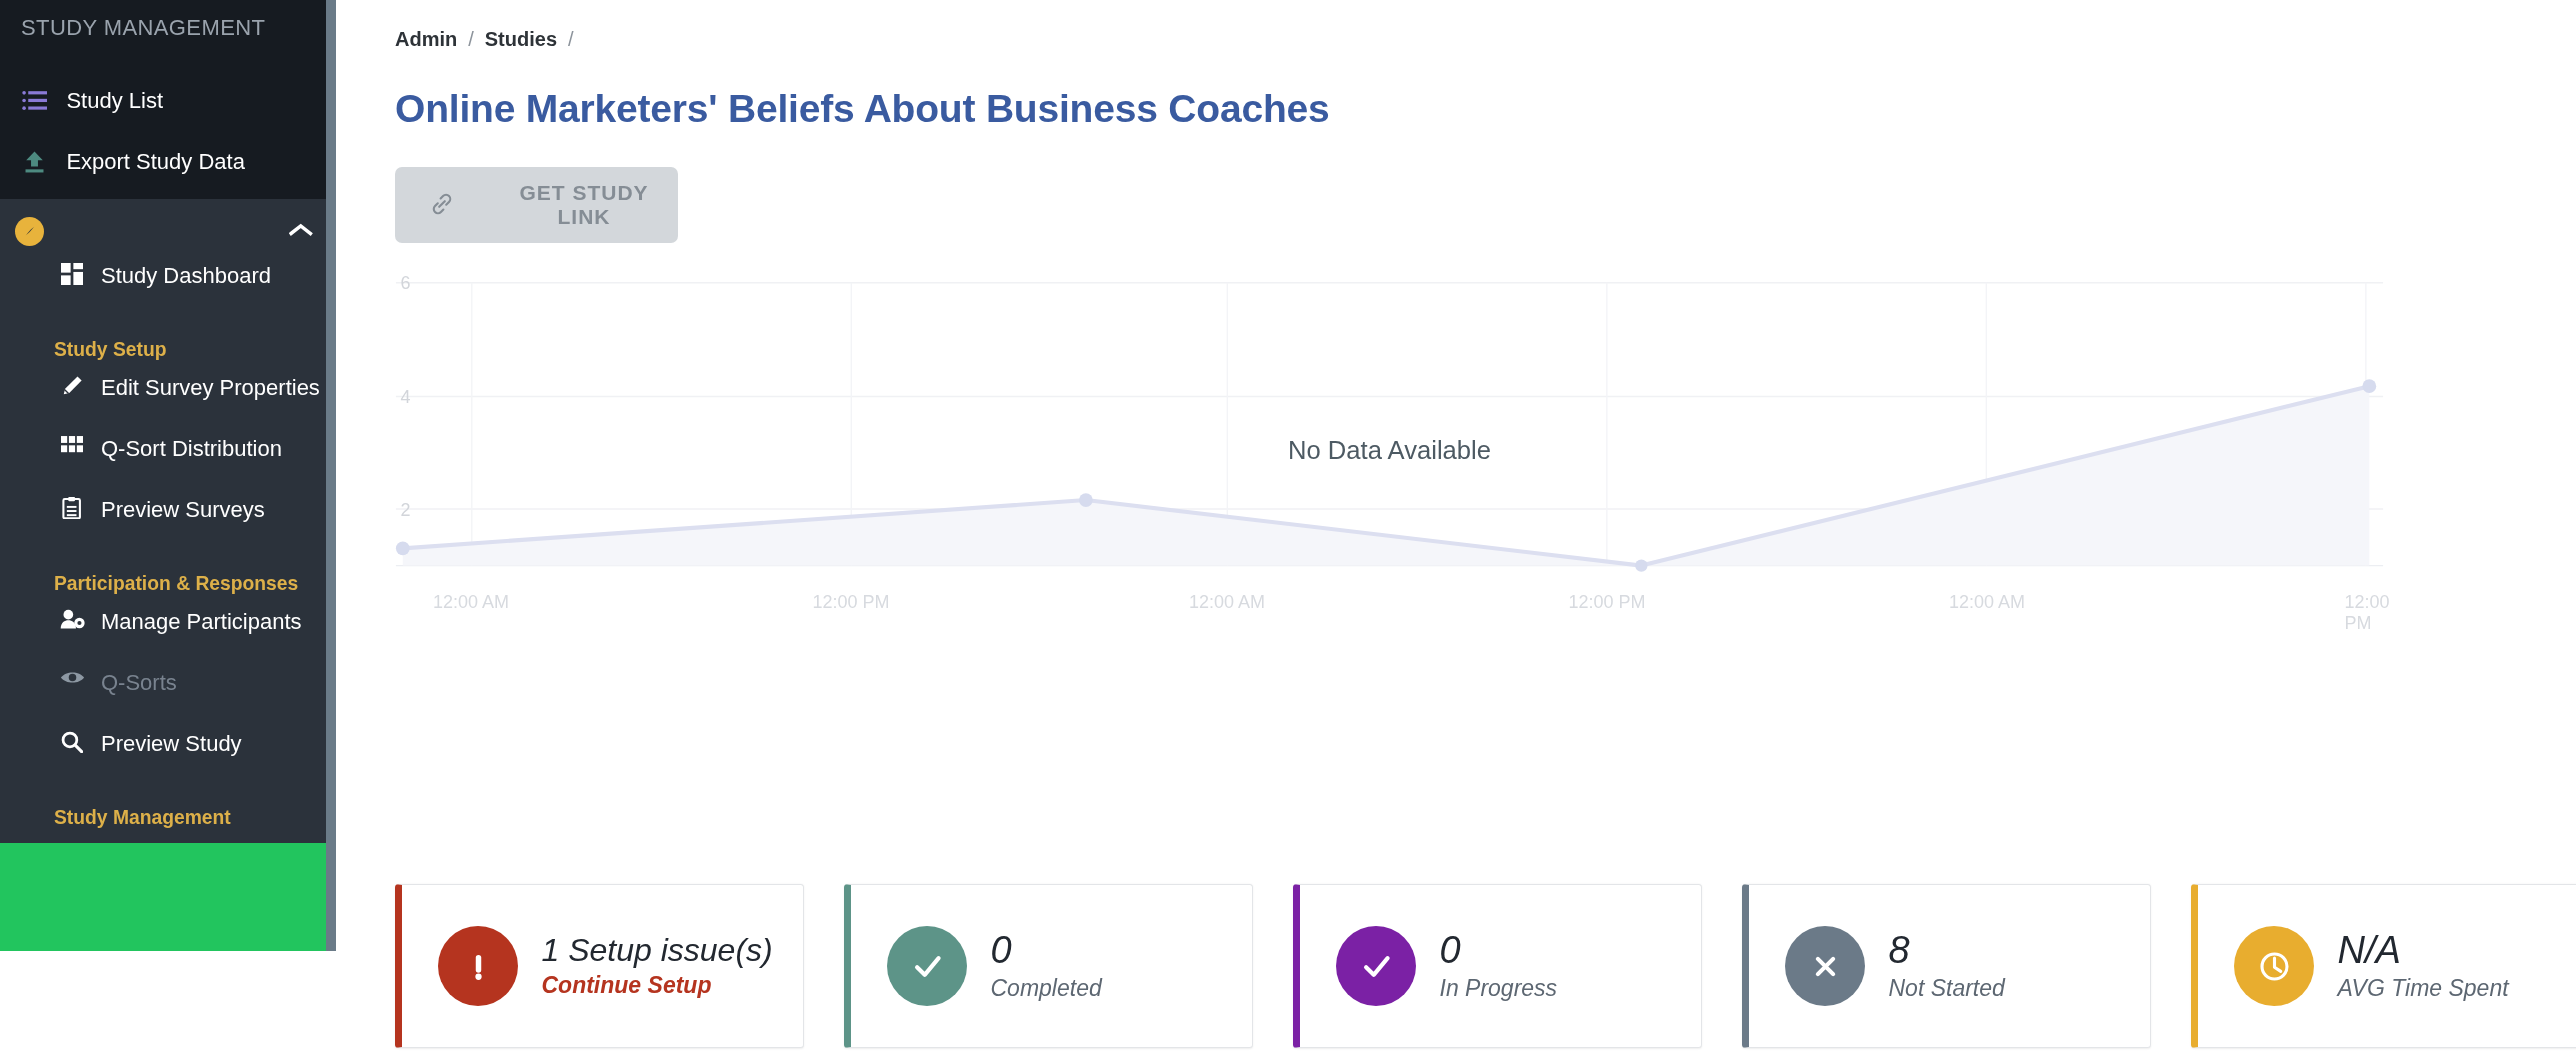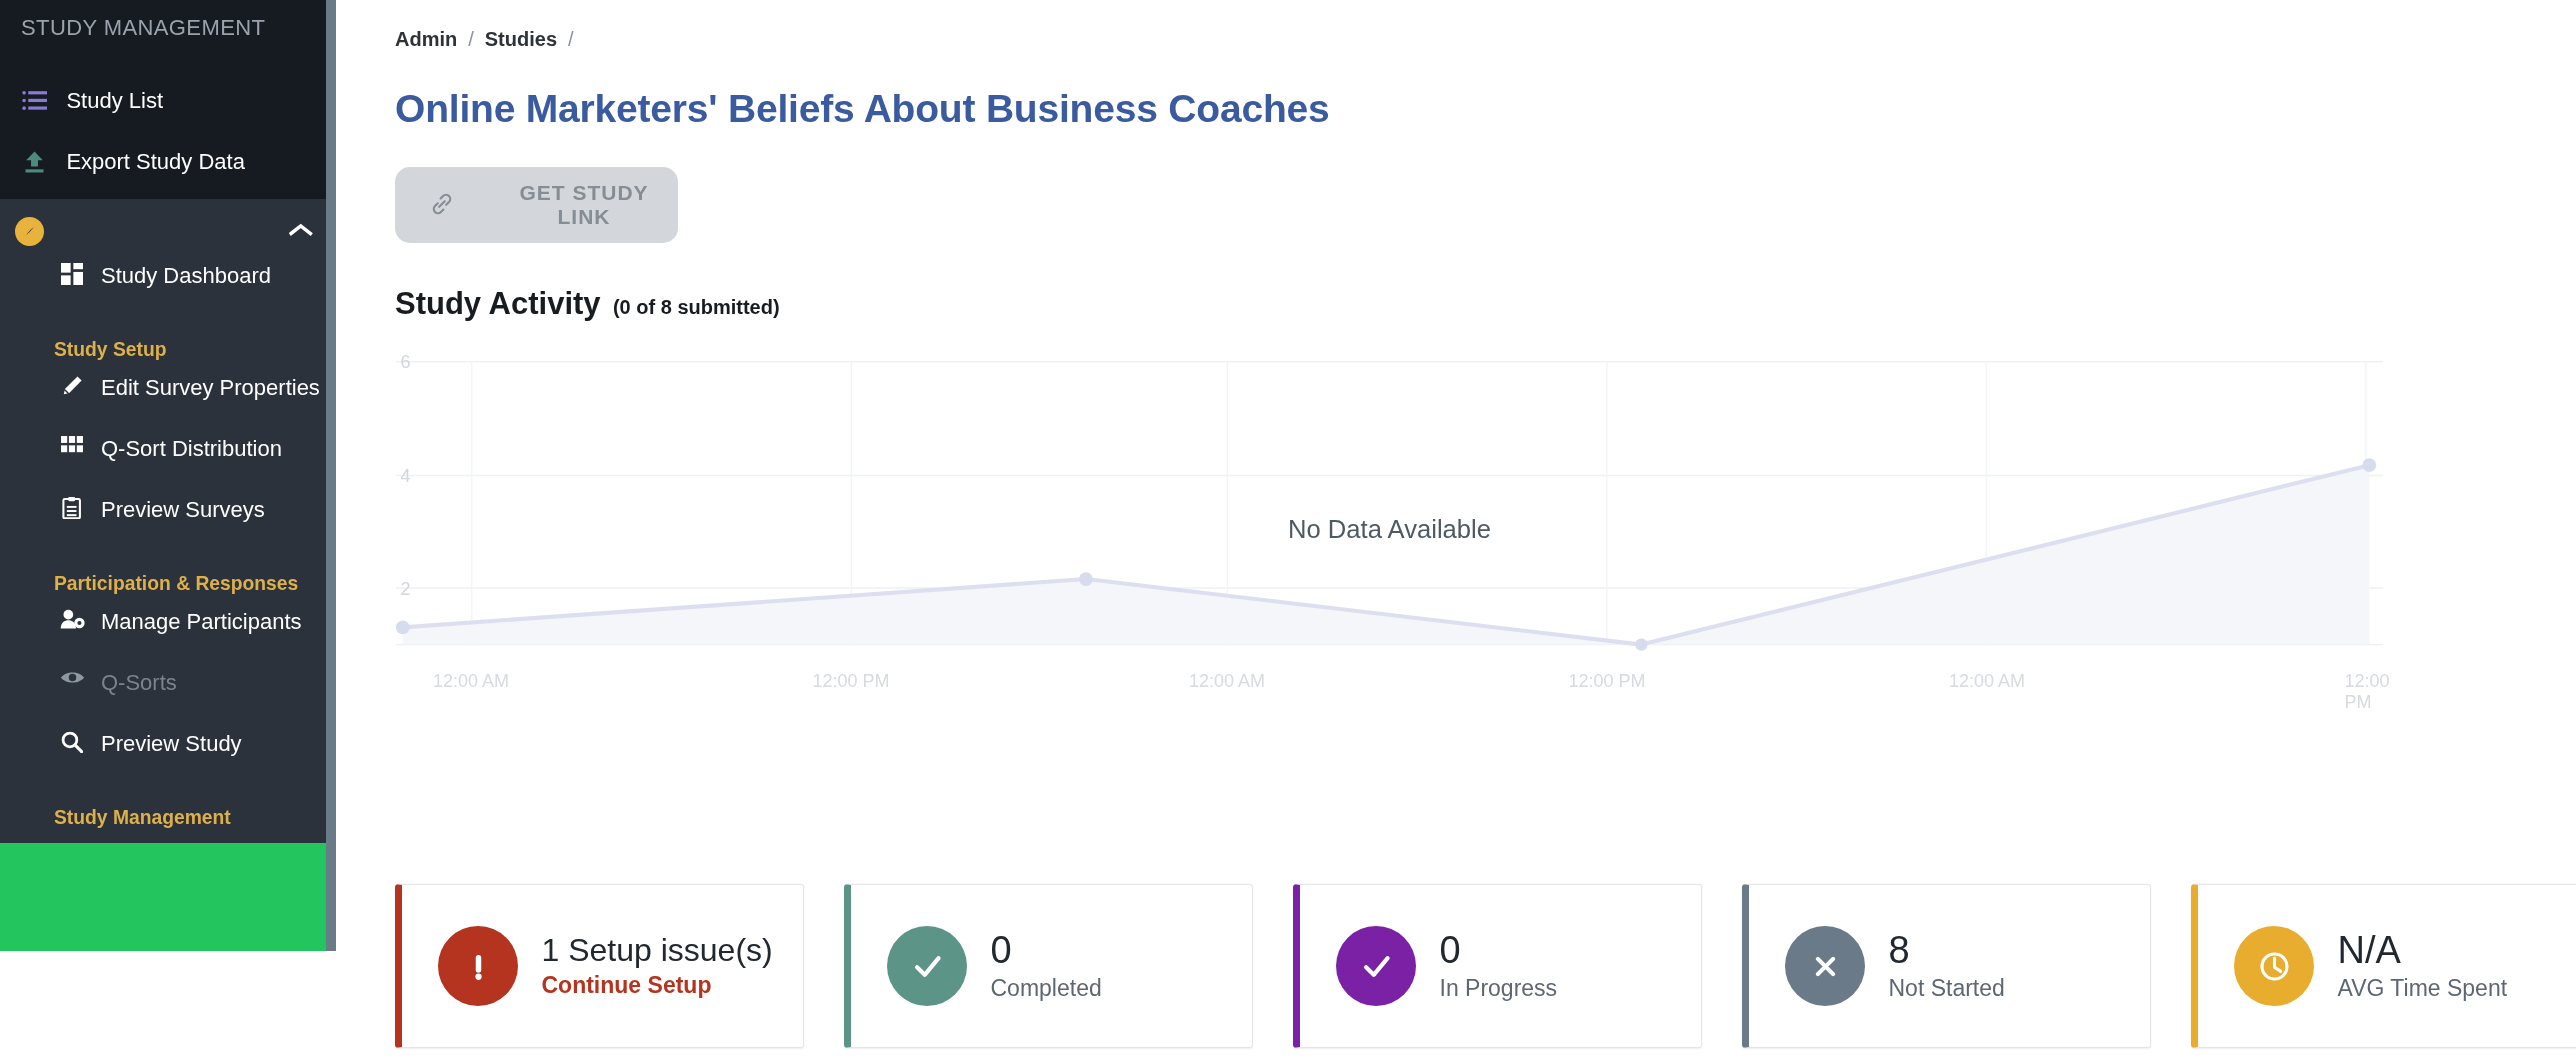--- a/index.html
+++ b/index.html
@@ -125,21 +125,21 @@
     font-weight: 700;
     padding: 36px 0 0 59px;
     letter-spacing: -0.2px;
   }
 
   .get-link-btn {
     margin: 36px 0 0 59px;
     width: 283px; height: 76px;
     background: #d3d7db;
     border: none;
-    border-radius: 15px;
+    border-radius: 7px;
     display: flex; align-items: center;
     padding-left: 33px;
     gap: 34px;
     cursor: default;
   }
   .get-link-btn .txt {
     color: #858d95;
     font-size: 21px;
     font-weight: 700;
     letter-spacing: 1px;
@@ -198,20 +198,21 @@
     background: #fff;
     border: 0.7px solid #e3e5e8;
     border-radius: 3.5px;
     border-left-width: 7px;
     border-left-style: solid;
     display: flex;
     align-items: center;
     padding-left: 36px;
     box-shadow: 0 0.7px 2.1px rgba(0,0,0,0.07);
     overflow: hidden;
+    font-style: italic;
   }
   .card .bubble {
     width: 80px; height: 80px;
     min-width: 80px;
     border-radius: 50%;
     display: flex; align-items: center; justify-content: center;
     margin-right: 23.5px;
   }
   .card .ctext { display: flex; flex-direction: column; justify-content: center; }
   .card .cval { font-size: 38px; color: #222830; line-height: 1.08; font-weight: 400; }
@@ -379,24 +380,20 @@
       <span>
         <svg width="28" height="28" viewBox="0 0 40 40">
           <path d="M16 24 L24 16" stroke="#858d95" stroke-width="3" stroke-linecap="round"></path>
           <path d="M14 19 L10 23 a6 6 0 0 0 8.5 8.5 L22 28" stroke="#858d95" stroke-width="3" fill="none" stroke-linecap="round"></path>
           <path d="M26 21 L30 17 a6 6 0 0 0 -8.5 -8.5 L18 12" stroke="#858d95" stroke-width="3" fill="none" stroke-linecap="round"></path>
         </svg>
       </span>
       <span class="txt">GET STUDY LINK</span>
     </button>
 
-    <div class="activity-hd">
-      <span class="h">Study Activity</span>
-      <span class="s">(0 of 8 submitted)</span>
-    </div>
 
     <div class="chart-wrap">
       <svg class="chart-svg" width="1989" height="345" viewBox="0 0 2880 500">
 
         <line x1="0" y1="30" x2="2880" y2="30" stroke="#f0f1f4" stroke-width="2"></line>
         <line x1="0" y1="195" x2="2880" y2="195" stroke="#f0f1f4" stroke-width="2"></line>
         <line x1="0" y1="358" x2="2880" y2="358" stroke="#f0f1f4" stroke-width="2"></line>
         <line x1="0" y1="440" x2="2880" y2="440" stroke="#eceef2" stroke-width="2"></line>
 
         <line x1="110" y1="30" x2="110" y2="440" stroke="#f3f4f7" stroke-width="2"></line>

